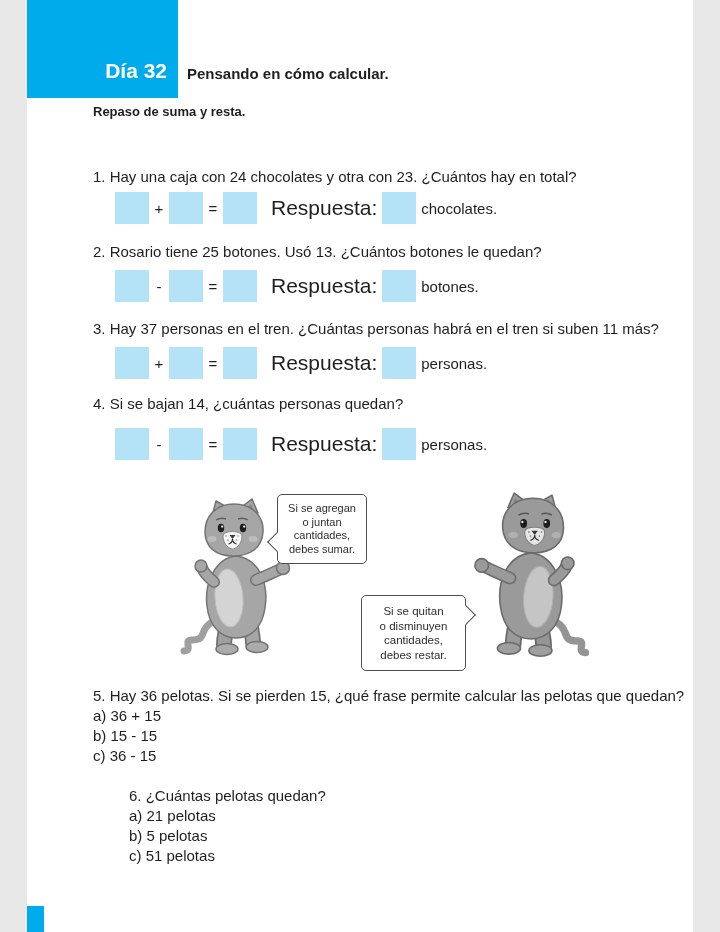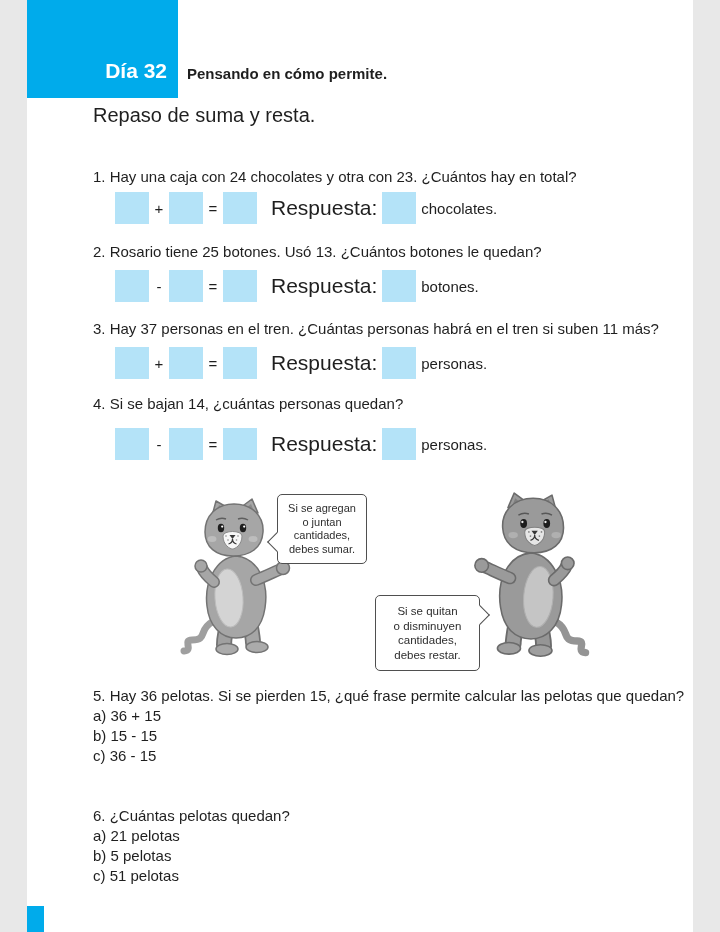--- a/index.html
+++ b/index.html
@@ -9,61 +9,61 @@
     font-family:"Liberation Sans", sans-serif; color:#1f1f1f;
   }
   .accent { position:absolute; background:#00ABEB; }
   .header-block { left:0; top:0; width:151px; height:98px; }
   .corner-block { left:0; top:906px; width:17px; height:26px; }
   .day-label {
     position:absolute; left:0; top:59px; width:140px; text-align:right;
     color:#ffffff; font-weight:bold; font-size:21px;
   }
   .header-title { position:absolute; left:160px; top:65px; font-weight:bold; font-size:15px; white-space:nowrap; }
-  .intro { position:absolute; left:66px; font-weight:normal; font-size:20px; white-space:nowrap; }
+  .intro { position:absolute; left:66px; font-weight:bold; font-size:13px; white-space:nowrap; }
   .intro-1 { top:104px; }
   .intro-2 { top:130px; }
 
   .question { position:absolute; left:66px; font-size:15px; white-space:nowrap; }
   .eq-row { position:absolute; left:88px; height:32px; display:flex; align-items:center; }
   .abox { width:34px; height:32px; background:#B4E3F8; flex:none; }
   .op { width:20px; text-align:center; font-size:15px; flex:none; }
   .resp-label { margin-left:14px; font-size:21px; flex:none; }
   .resp-box { margin-left:5px; }
   .unit-label { margin-left:5px; font-size:15px; flex:none; }
 
   .bubble {
     position:absolute; background:#ffffff; border:1.5px solid #4f4f4f; border-radius:5px;
     display:flex; flex-direction:column; justify-content:center; text-align:center; color:#2e2e2e;margin-top:20px;
   }
   .bubble .line { font-size:11px; line-height:13.5px; }
   .bubble-sum { left:250px; top:474px; width:88px; height:68px; }
-  .bubble-sub { left:348px; top:575px; width:103px; height:74px; }
+  .bubble-sub { left:334px; top:575px; width:103px; height:74px; }
   .bubble-sub .line { font-size:11.5px; line-height:14.5px; }
   .tail { position:absolute; width:13px; height:13px; background:#ffffff; transform:rotate(45deg); }
   .bubble-sum .tail { left:-8px; bottom:14px; border-left:1.5px solid #4f4f4f; border-bottom:1.5px solid #4f4f4f; }
   .bubble-sub .tail { right:-8px; top:12px; border-top:1.5px solid #4f4f4f; border-right:1.5px solid #4f4f4f; }
 
   .cat { position:absolute; }
   .cat-left { left:148px; top:498px; width:122px; height:162px; }
   .cat-right { left:440px; top:492px; width:128px; height:170px; transform:scaleX(-1); filter:brightness(0.93); }
 
   .mc { position:absolute; left:66px; font-size:15px; }
   .mc div { height:20px; line-height:20px; white-space:nowrap; }
   .mc-5 { top:686px; }
-  .mc-6 { top:806px; }
+  .mc-6 { top:786px;margin-left:36px; }
 </style>
 </head>
 <body>
 
 <div class="page">
 
   <div class="accent header-block"></div>
   <div class="day-label">Día 32</div>
-  <div class="header-title">Pensando en cómo permite.</div>
+  <div class="header-title">Pensando en cómo calcular.</div>
 
   <div class="intro intro-1">Repaso de suma y resta.</div>
 
   <div class="question" style="top:168px">1. Hay una caja con 24 chocolates y otra con 23. ¿Cuántos hay en total?</div>
   <div class="eq-row" style="top:192px">
     <div class="abox"></div>
     <span class="op">+</span>
     <div class="abox"></div>
     <span class="op">=</span>
     <div class="abox"></div>

